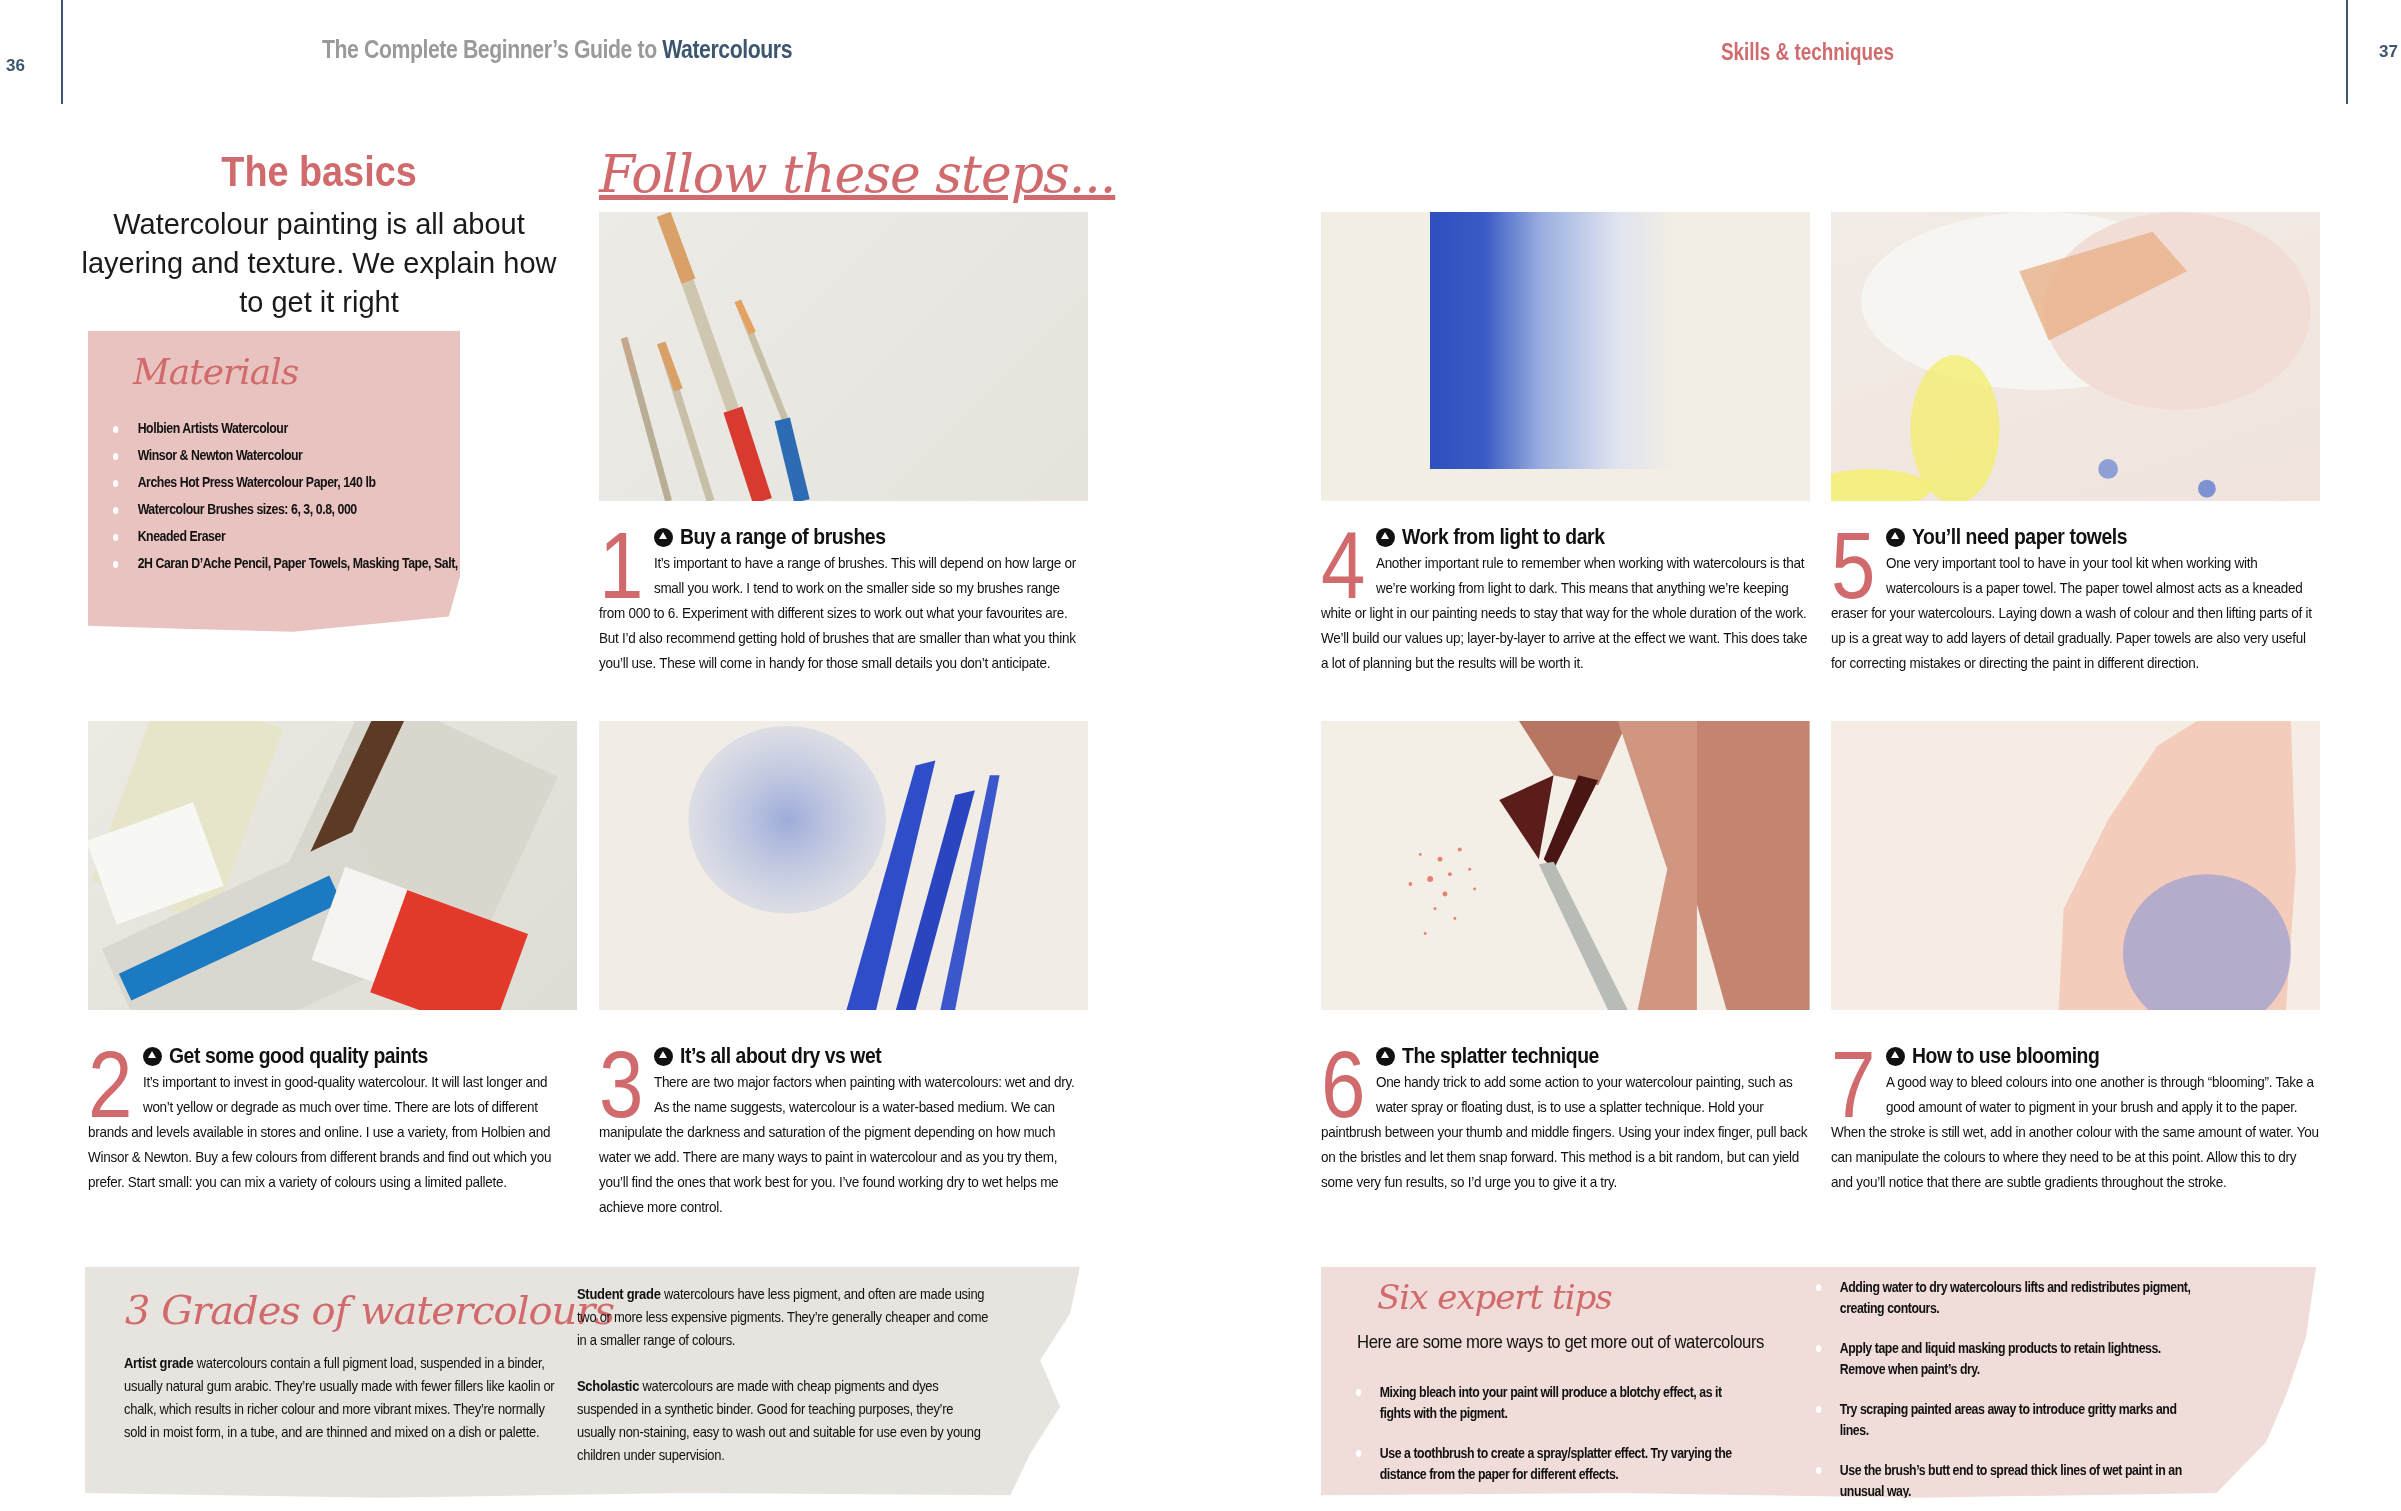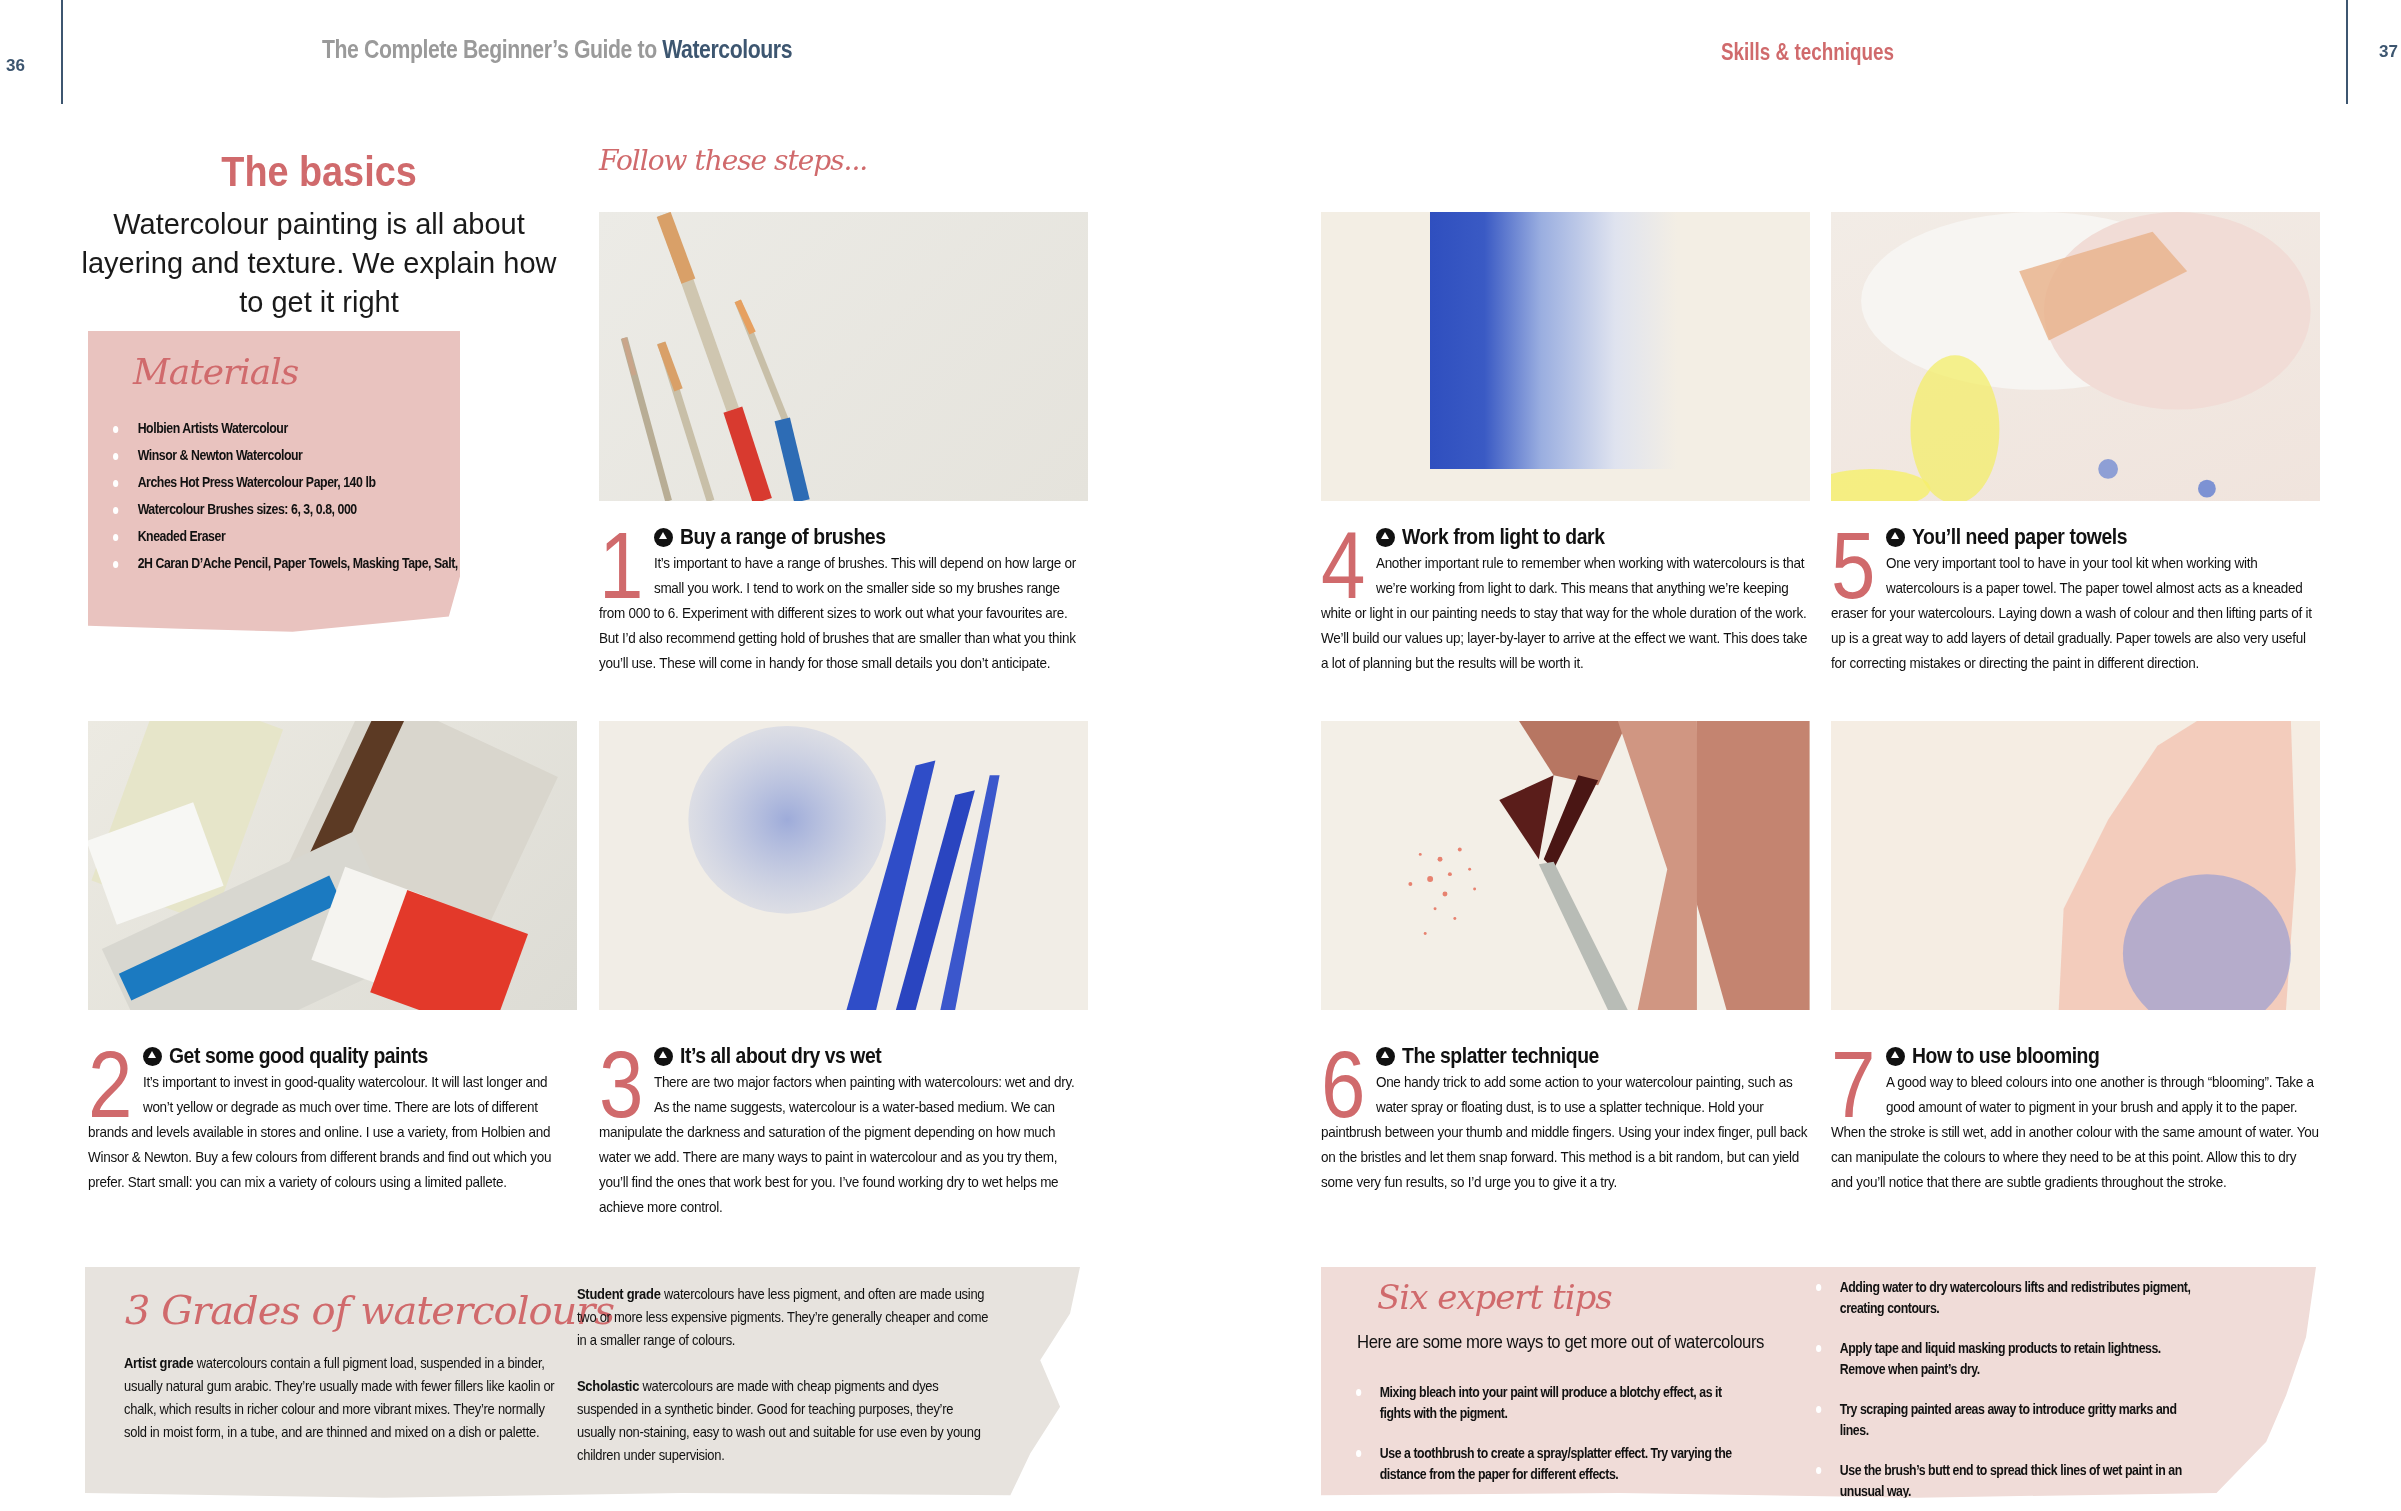--- a/index.html
+++ b/index.html
@@ -22,21 +22,21 @@
   .script { font-family: "DejaVu Serif", serif; font-style: italic; color: #d06a6c; white-space: nowrap; letter-spacing: -1px; }
 
   
   .materials-box { position: absolute; left: 88px; top: 331px; width: 372px; height: 307px; background: #e9c3bf; clip-path: polygon(0 0, 100% 0, 100% 80%, 97% 93%, 80% 95%, 55% 98%, 25% 97%, 0 96%); }
   .materials-title { position: absolute; left: 45px; top: 20px; font-size: 36px; }
   .materials-list { position: absolute; left: 25px; top: 84px; list-style: none; }
   .materials-list li { position: relative; padding-left: 28px; font-weight: bold; font-size: 14px; line-height: 27px; letter-spacing: -0.5px; color: #111; white-space: nowrap; transform: scaleX(0.88); transform-origin: left center; }
   .materials-list li::before { content: ""; position: absolute; left: 0; top: 11px; width: 6px; height: 7px; border-radius: 50%; background: #ffffff; }
 
   
-  .follow-title { position: absolute; left: 599px; top: 144px; font-size: 28px; }
+  .follow-title { position: absolute; left: 599px; top: 144px; font-size: 52px; text-decoration: underline; }
 
   
   .photo { position: absolute; overflow: hidden; }
   .ph-brushes { background: linear-gradient(135deg, #ecebe6 0%, #e5e3dc 100%); }
   .ph-paints { background: linear-gradient(135deg, #eceae2 0%, #dddcd5 100%); }
   .ph-wet { background: #f1ede6; }
   .ph-wash { background: #f3eee4; }
   .ph-towel { background: linear-gradient(160deg, #f2ece6 0%, #f0e4dd 100%); }
   .ph-splatter { background: #f3efe7; }
   .ph-bloom { background: #f5ede3; }

